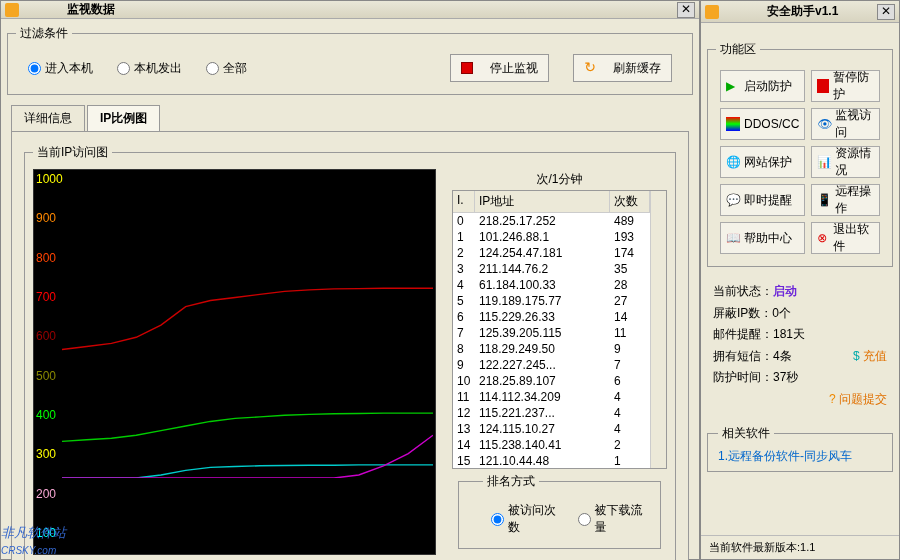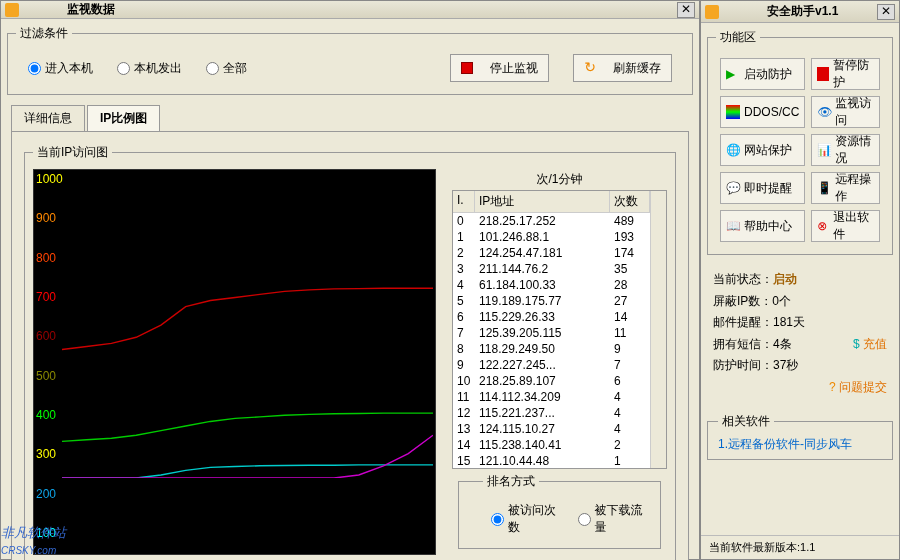--- a/index.html
+++ b/index.html
@@ -1,56 +1,56 @@
 <!DOCTYPE html>
 <html><head>
 <meta charset="utf-8">
 <style>
 * { box-sizing: border-box; margin: 0; padding: 0; font-family: "Microsoft YaHei", SimSun, sans-serif; font-size: 12px; }
 body { background: #ece9d8; width: 900px; height: 560px; overflow: hidden; display: flex; }
 .window { display: flex; flex-direction: column; border: 1px solid #888; background: #ece9d8; }
 .main-window { width: 700px; height: 560px; }
-.side-window { width: 200px; height: 560px; }
+.side-window { width: 200px; height: 560px; gap: 12px; }
 .titlebar { height: 22px; background: linear-gradient(#e9e7d8,#d8d4c0); border-bottom: 1px solid #aaa; display: flex; align-items: center; padding: 0 4px; }
 .titlebar .ticon { width: 14px; height: 14px; background: #f5a623; border-radius: 2px; margin-right: 4px; }
 .titlebar .ttxt { flex: 1; font-weight: bold; margin-left: 44px; }
 .titlebar .closebtn { width: 18px; height: 16px; background: #ddd; border: 1px solid #888; text-align: center; line-height: 13px; cursor: pointer; }
 fieldset { border: 1px solid #999; margin: 6px; padding: 8px; }
 legend { padding: 0 4px; }
 .filter-row { display: flex; align-items: center; gap: 24px; padding: 4px 12px; }
 .radio { display: flex; align-items: center; gap: 4px; }
 .btn { height: 28px; padding: 0 10px; background: #f4f2e8; border: 1px solid #999; display: inline-flex; align-items: center; gap: 17px; cursor: pointer; }
 .btn .sq { width: 12px; height: 12px; }
 .tabs { display: flex; margin: 4px 10px 0 10px; }
 .tab { padding: 4px 12px; border: 1px solid #999; border-bottom: none; background: #ece9d8; cursor: pointer; margin-right: 2px; }
 .tab.active { background: #f8f6ec; font-weight: bold; }
 .tab-body { border: 1px solid #999; margin: 0 10px 6px 10px; flex: 1; background: #ece9d8; padding: 6px; display: flex; flex-direction: column; }
 .chart-area { display: flex; gap: 16px; flex: 1; }
 .chart-box { flex: 1; background: #000; position: relative; border: 1px solid #333; }
 .yaxis { position: absolute; left: 2px; top: 0; bottom: 0; width: 26px; display: flex; flex-direction: column; justify-content: space-between; color: #aaa; font-size: 10px; padding: 2px 0 14px 0; }
-.yaxis span:nth-child(1){color:#ff0}.yaxis span:nth-child(2){color:#f80}.yaxis span:nth-child(3){color:#f40}.yaxis span:nth-child(4){color:#f00}.yaxis span:nth-child(5){color:#900}.yaxis span:nth-child(6){color:#880}.yaxis span:nth-child(7){color:#0f0}.yaxis span:nth-child(8){color:#ff0}.yaxis span:nth-child(9){color:#0ea5e9}.yaxis span:nth-child(10){color:#0ff}
+.yaxis span:nth-child(1){color:#ff0}.yaxis span:nth-child(2){color:#f80}.yaxis span:nth-child(3){color:#f40}.yaxis span:nth-child(4){color:#f00}.yaxis span:nth-child(5){color:#900}.yaxis span:nth-child(6){color:#880}.yaxis span:nth-child(7){color:#0f0}.yaxis span:nth-child(8){color:#ff0}.yaxis span:nth-child(9){color:#f9a8d4}.yaxis span:nth-child(10){color:#0ff}
 .chart-svg { position: absolute; left: 28px; right: 2px; top: 2px; bottom: 14px; }
 .right-col { width: 215px; display: flex; flex-direction: column; }
 .tbl-title { background: #ece9d8; padding: 2px 4px; text-align: center; }
 .tbl { flex: 1; background: #fff; border: 1px solid #999; overflow: hidden; font-size: 11px; }
 .tbl-head { display: flex; background: #ece9d8; border-bottom: 1px solid #ccc; }
 .tbl-head div { border-right: 1px solid #ccc; padding: 2px 4px; }
 .tbl-body { overflow-y: auto; height: 255px; }
 .tbl-row { display: flex; }
 .tbl-row div { padding: 1px 4px; white-space: nowrap; }
 .c0{width:22px}.c1{flex:1}.c2{width:40px}
 .scrollbar { width: 16px; background: #ece9d8; border-left: 1px solid #ccc; }
 .sort-box { margin-top: 4px; padding-left: 24px; }
 .sort-row { display: flex; gap: 20px; padding: 4px 8px; }
 .side-body { flex: 1; display: flex; flex-direction: column; }
 .func-grid { display: grid; grid-template-columns: 1fr 1fr; gap: 6px; padding: 4px; }
 .fbtn { height: 32px; background: #f4f2e8; border: 1px solid #aaa; display: flex; align-items: center; gap: 4px; padding: 0 5px; cursor: pointer; font-size: 11px; }
 .fbtn .ic { width: 14px; height: 14px; }
 .status-box { padding: 8px 12px; line-height: 1.8; }
-.green { color: #a16207; font-weight: bold; }
+.green { color: #6d28d9; font-weight: bold; }
 .link { color: #e07000; cursor: pointer; }
 .related { padding: 6px 10px; }
 .footer { padding: 4px 8px; border-top: 1px solid #bbb; font-size: 11px; }
 .watermark { position: absolute; left: 0; bottom: 2px; color: #36c; font-style: italic; font-size: 13px; }
 </style>
 </head>
 <body>
 
 <div class="window main-window" style="position:relative">
   <div class="titlebar">

